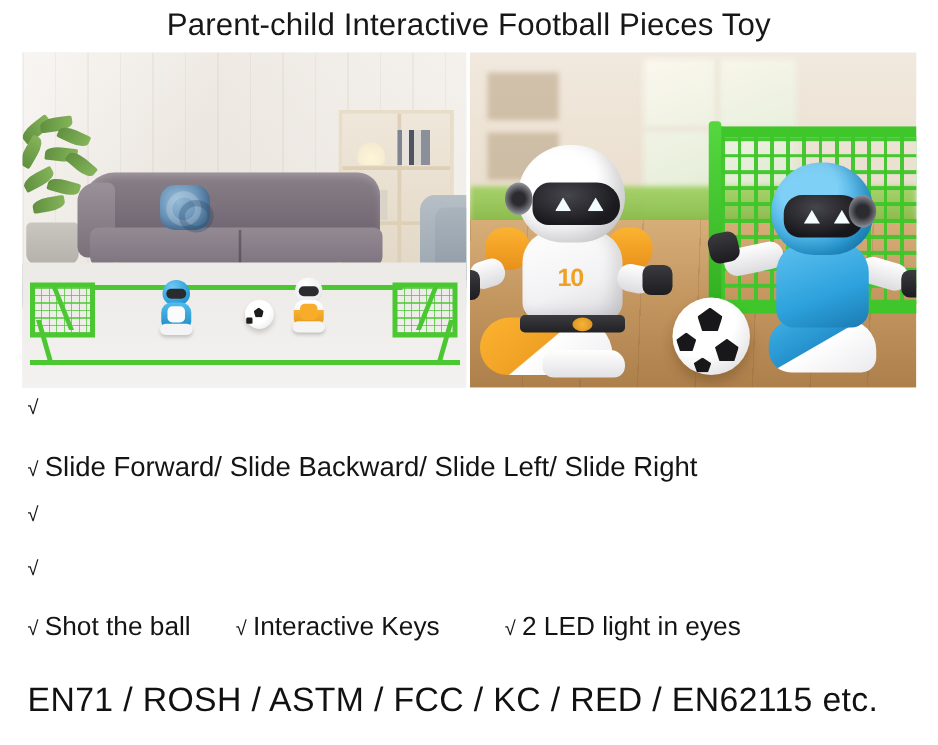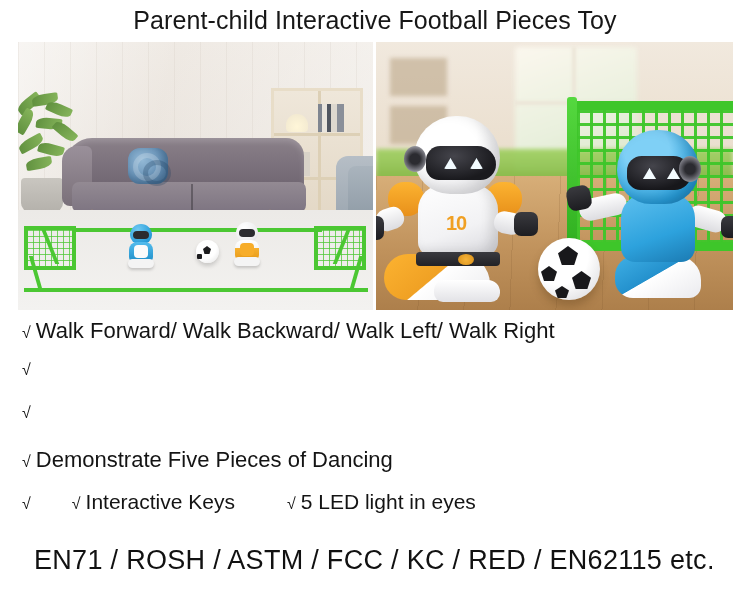--- a/index.html
+++ b/index.html
@@ -457,21 +457,21 @@
   .feature-row.triple {
     justify-content: flex-start;
   }
   .triple-item { display: flex; align-items: baseline; }
   .triple-item.gap2 { margin-left: 36px; }
   .triple-item.gap3 { margin-left: 52px; }
   .feature-row.triple .label { font-size: 21px; }
 
   .cert-line {
     position: absolute;
-    left: 34px;
+    left: 22px;
     top: 545px;
     font-size: 27px;
     letter-spacing: 0.3px;
     color: #111111;
     white-space: nowrap;
   }
 </style>
 </head>
 <body>
 
@@ -614,44 +614,44 @@
       <div class="pent" style="left:34px; top:33px; width:19px; height:18px;"></div>
       <div class="pent" style="left:17px; top:48px; width:14px; height:12px;"></div>
     </div>
   </div>
 </div>
 
 <div class="features">
 
   <div class="feature-row">
     <span class="tick">√</span>
-    <span class="label">Walk Forward/ Walk Backward/ Walk Left/ Walk Right</span>
+  </div>
+
+  <div class="feature-row">
+    <span class="tick">√</span>
+    <span class="label">Slide Forward/  Slide Backward/  Slide Left/ Slide Right</span>
   </div>
 
   <div class="feature-row">
     <span class="tick">√</span>
   </div>
 
   <div class="feature-row">
     <span class="tick">√</span>
   </div>
 
-  <div class="feature-row">
-    <span class="tick">√</span>
-    <span class="label">Demonstrate Five Pieces of Dancing</span>
-  </div>
-
   <div class="feature-row triple">
     <span class="triple-item">
       <span class="tick">√</span>
+      <span class="label">Shot the ball</span>
     </span>
     <span class="triple-item gap2">
       <span class="tick">√</span>
       <span class="label">Interactive Keys</span>
     </span>
     <span class="triple-item gap3">
       <span class="tick">√</span>
-      <span class="label">5 LED light in eyes</span>
+      <span class="label">2 LED light in eyes</span>
     </span>
   </div>
 </div>
 
 <div class="cert-line">EN71 / ROSH / ASTM / FCC / KC / RED / EN62115 etc.</div>
 
 </body></html>

